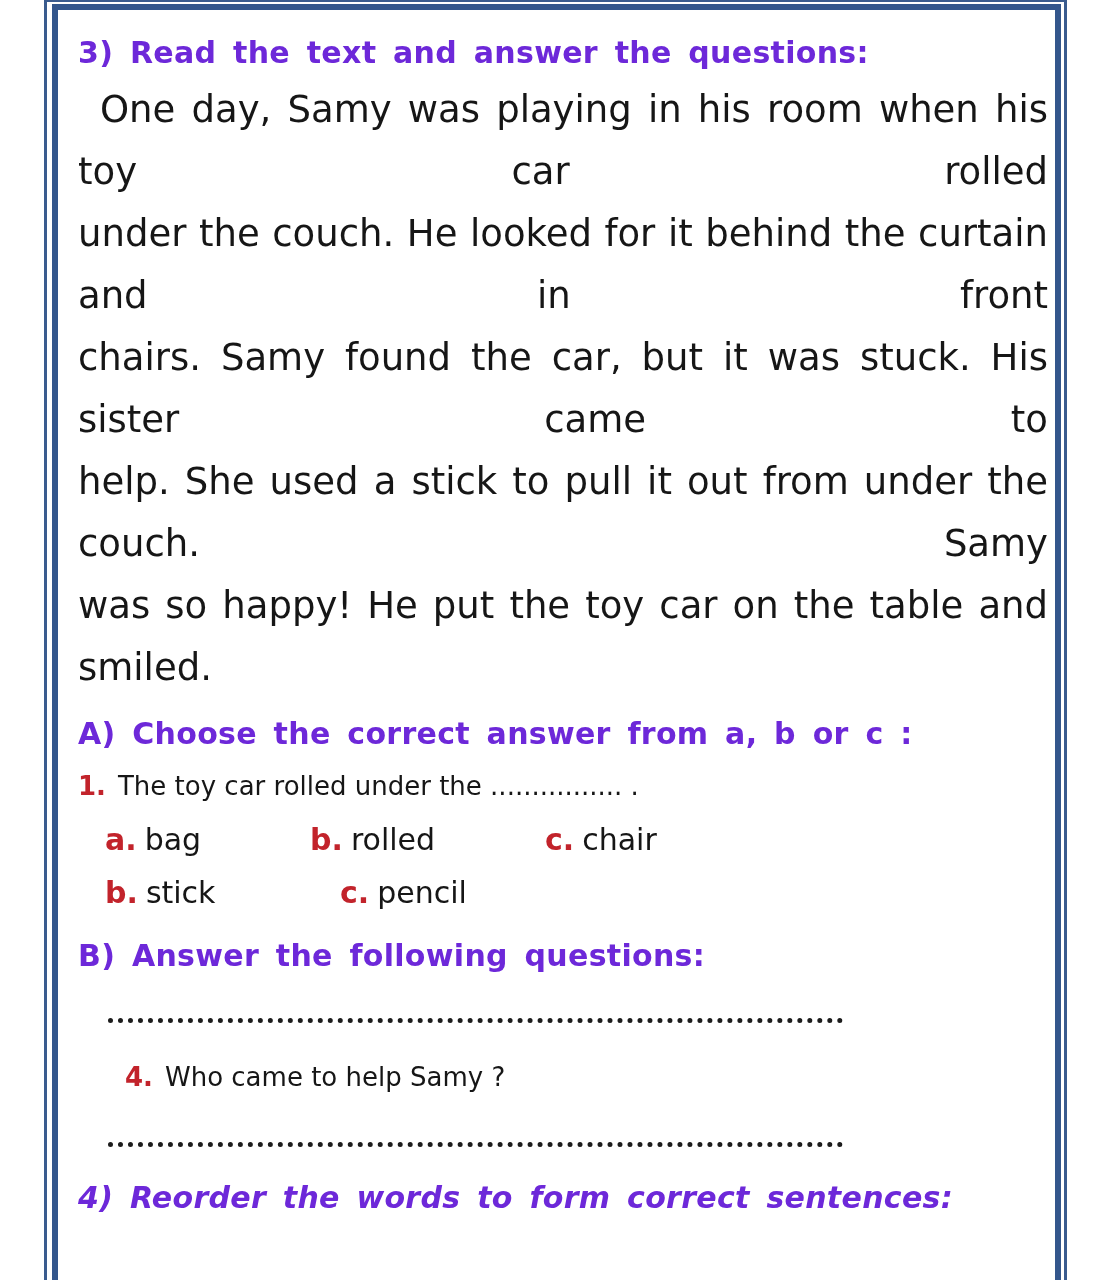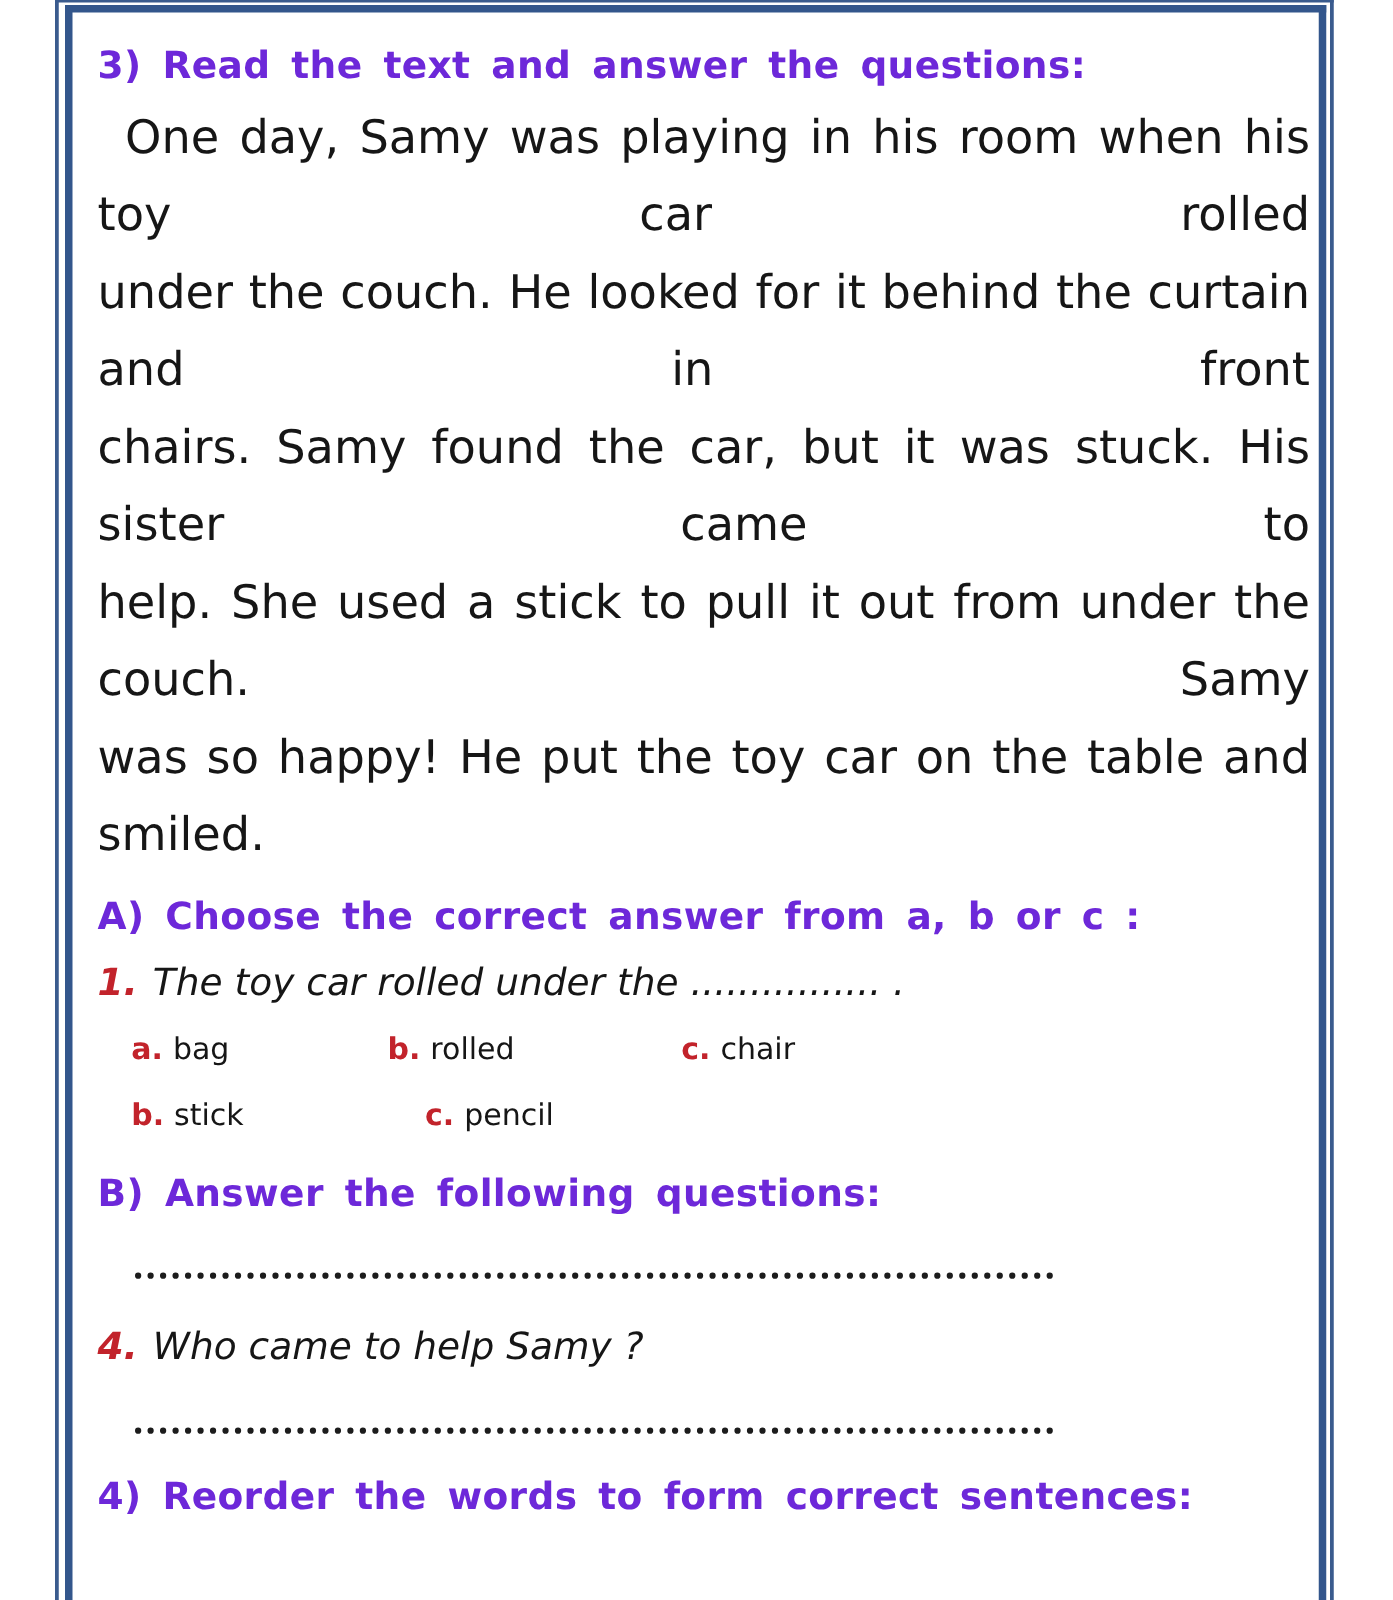--- a/index.html
+++ b/index.html
@@ -40,33 +40,32 @@
   }
   .pline {
     font-size: 37px;
     line-height: 62px;
     text-align: justify;
     text-align-last: justify;
     white-space: normal;
   }
   .pline.indent { text-indent: 22px; }
   .qrow {
-    font-size: 30px;
+    font-size: 26px;
     line-height: 53px;
-    font-style: italic;
   }
   .qnum {
     color: #c2232b;
     font-weight: 700;
     margin-right: 12px;
   }
   .opts {
     display: flex;
     padding-left: 27px;
-    font-size: 24px;
+    font-size: 30px;
     line-height: 53px;
   }
   .opt-a { width: 205px; }
   .opt-b { width: 235px; }
   .opt-c { width: auto; }
   .oletter {
     color: #c2232b;
     font-weight: 700;
     margin-right: 8px;
   }
@@ -74,22 +73,22 @@
     height: 6px;
     width: 735px;
     margin-left: 30px;
     border-bottom: 5px dotted #1c1c1c;
   }
   .al-1 { margin-top: 30px; }
   .al-2 { margin-top: 32px; }
   .mt8  { margin-top: 8px; }
   .mt10 { margin-top: 10px; }
   .mt18 { margin-top: 18px; }
-  .mt24 { margin-top: 24px; }
-  .mt28 { margin-top: 28px; }
+  .mt24 { margin-top: 24px; font-style: italic; }
+  .mt28 { margin-top: 28px; margin-left: 47px; }
 </style>
 </head>
 <body>
 
 <div class="frame-outer"></div>
 <div class="frame-inner"></div>
 
 <div class="content">
 
   <div class="h">3) Read the text and answer the questions:</div>

